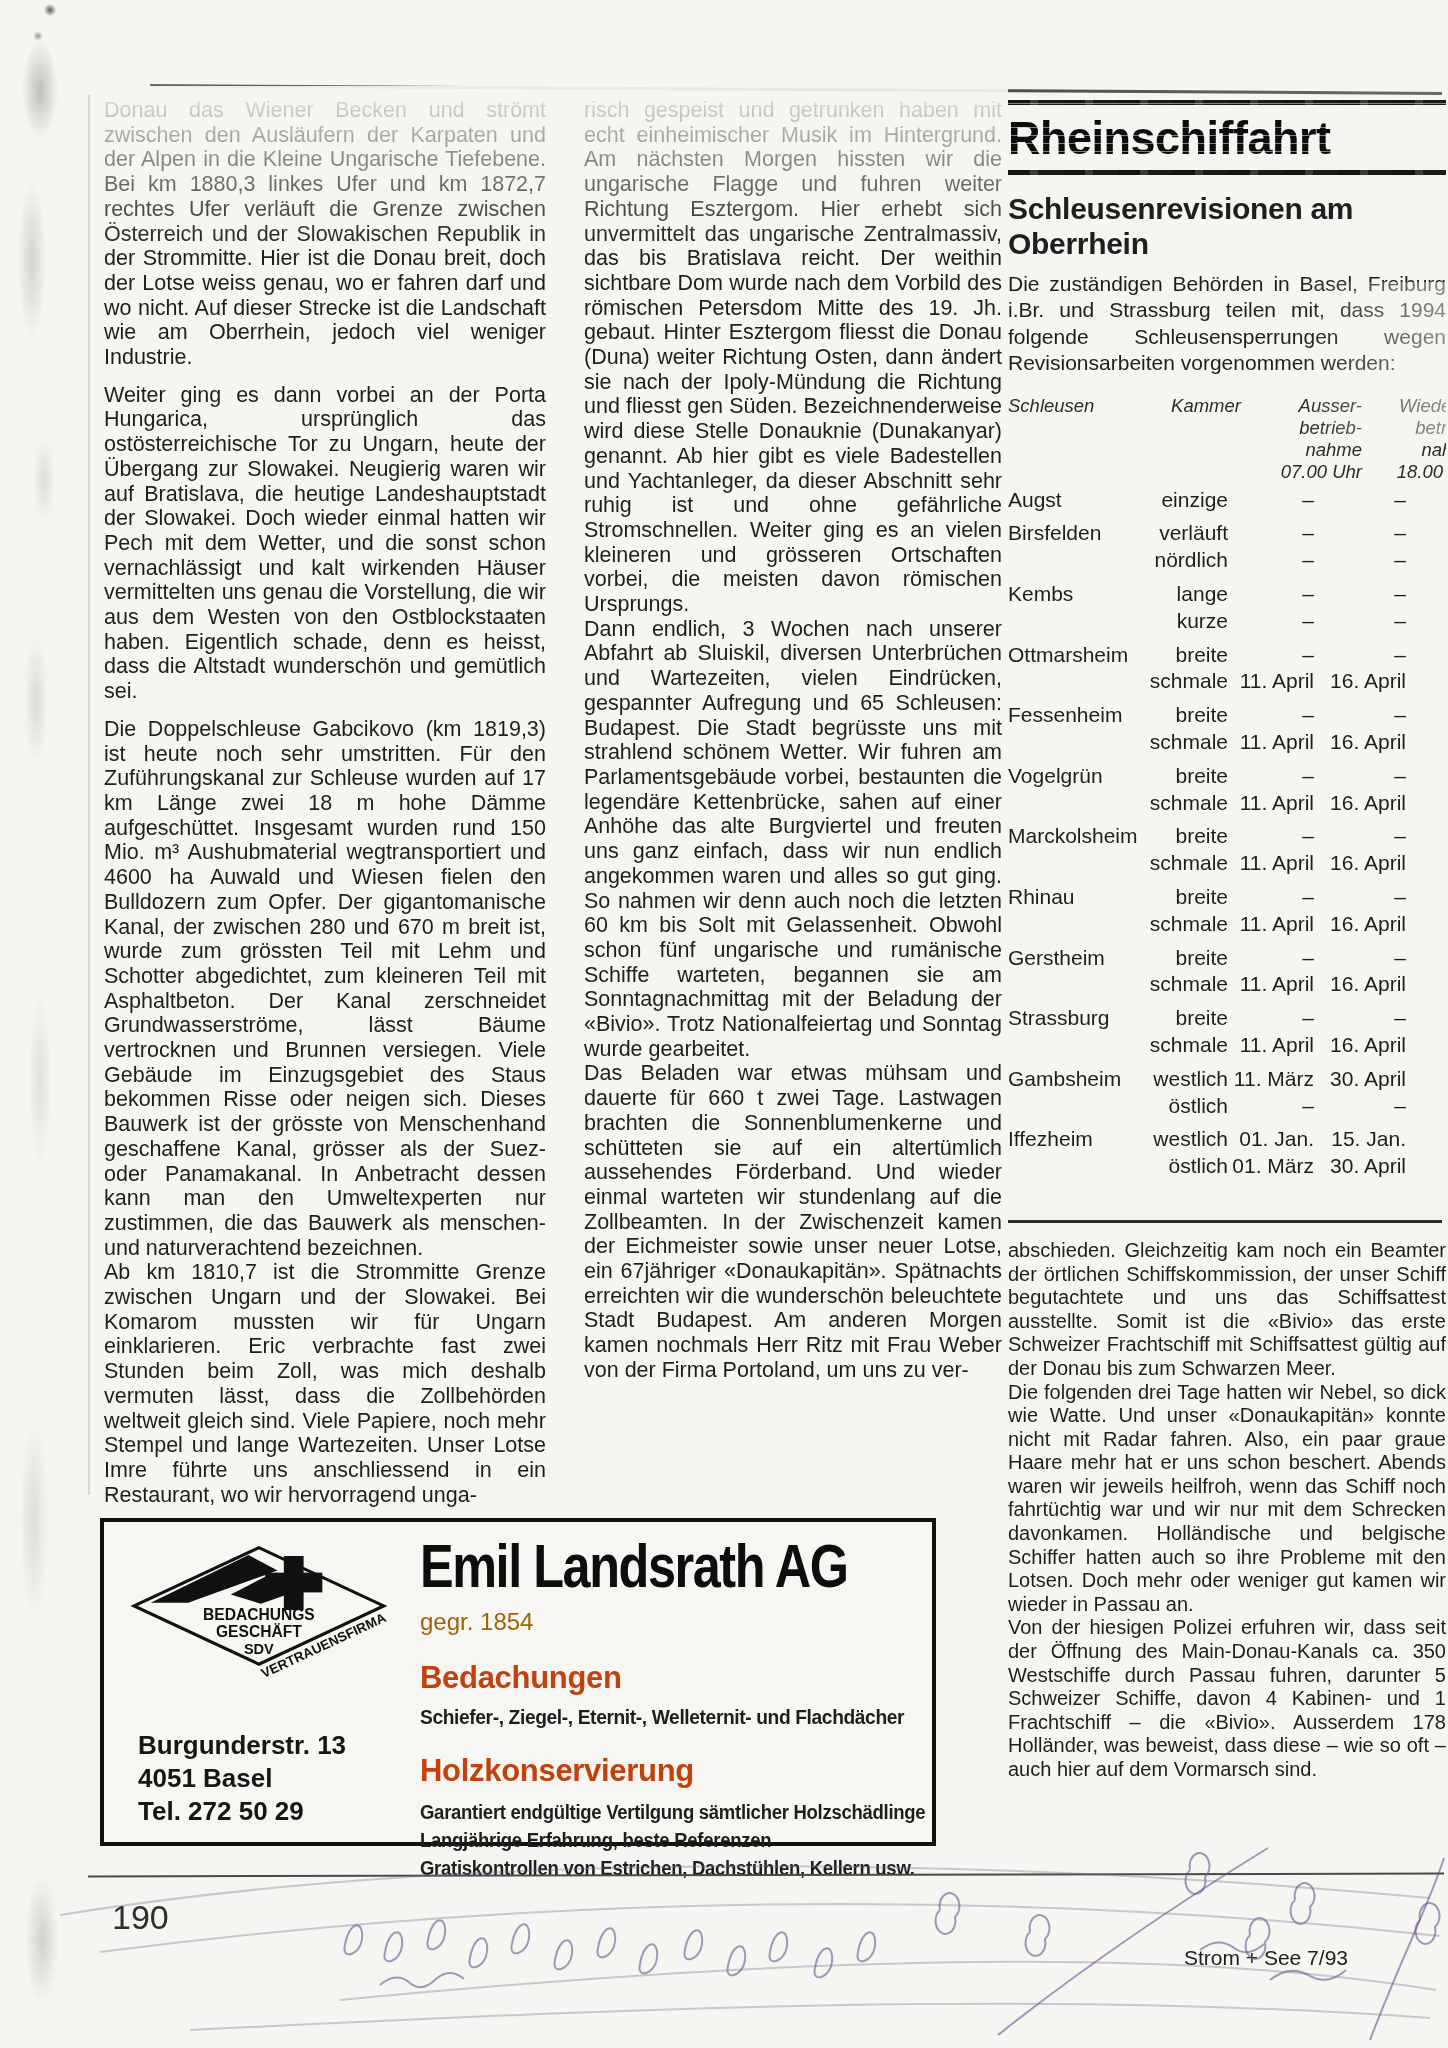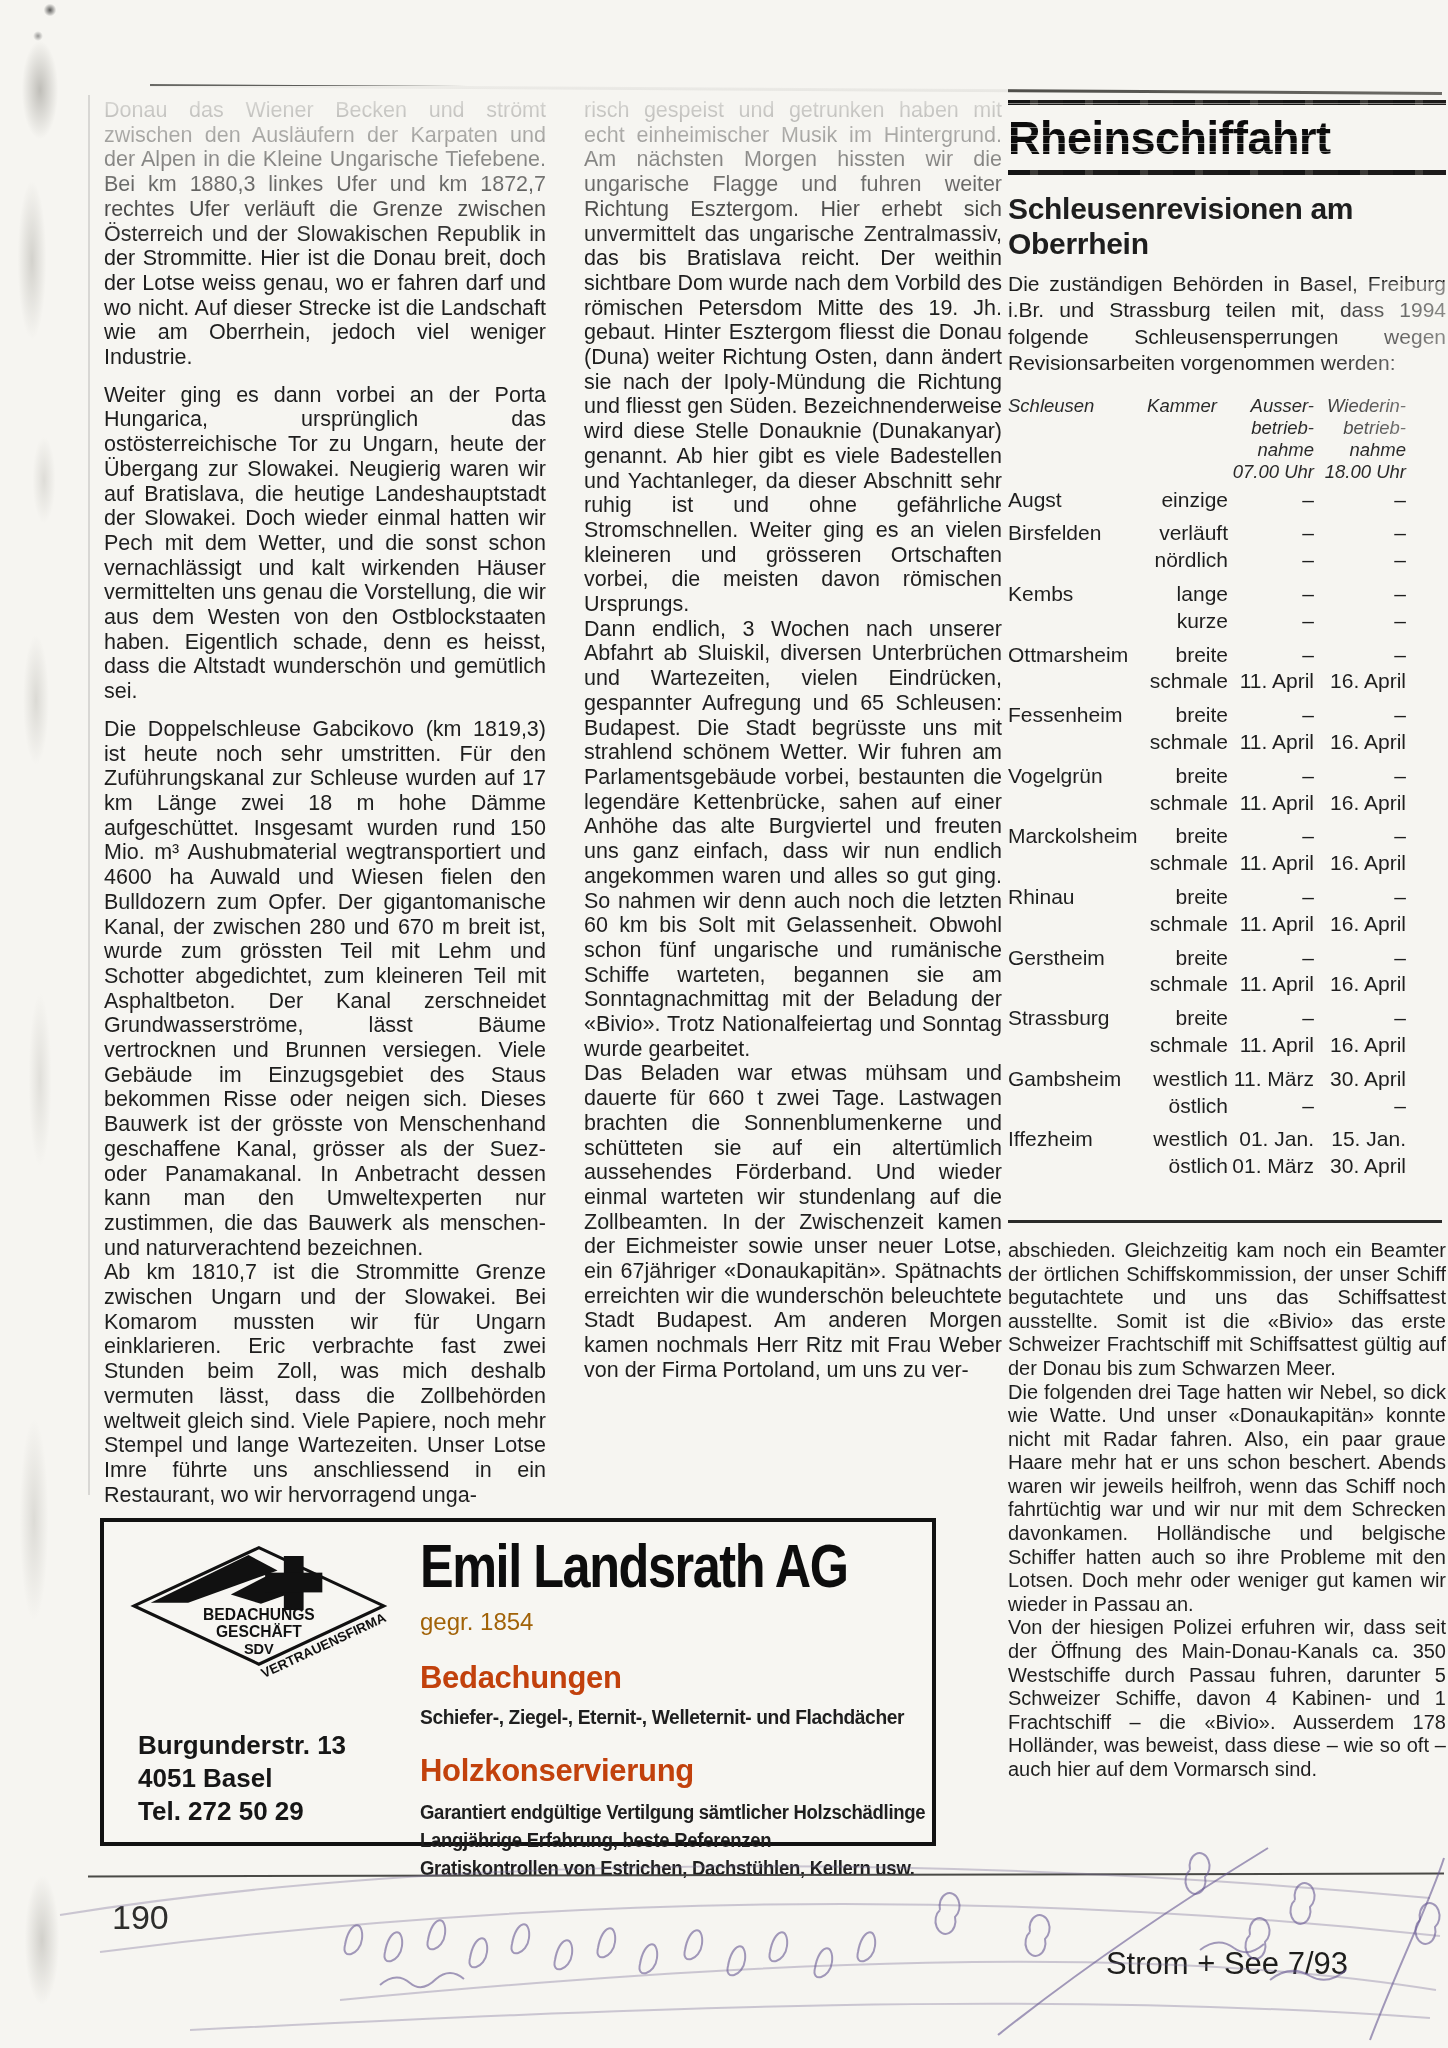--- a/index.html
+++ b/index.html
@@ -46,21 +46,21 @@
     letter-spacing:-.5px; color:#0c0c0c; transform:scaleY(1.04); transform-origin:top left;
   }
   .streaks{
     position:absolute; inset:0; pointer-events:none;
     background:repeating-linear-gradient(180deg, transparent 0 3px, rgba(246,245,241,.5) 3px 4px, transparent 4px 8px);
   }
   .headline{margin:16px 0 0 0; font-size:30px; line-height:35px; font-weight:700; letter-spacing:-.3px;}
   .intro{margin:10px 0 0 0; font-size:21px; line-height:26.4px; text-align:justify;}
   
   .stable{margin-top:18px; width:398px; font-size:21px;}
-  .thead{display:grid; grid-template-columns:128px 92px 86px 92px; font-style:italic; font-size:18.5px; line-height:22px; color:#2a2a2a;}
+  .thead{display:grid; grid-template-columns:128px 92px 86px 92px; font-style:italic; font-size:18.5px; line-height:22px; color:#2a2a2a;gap:24px;}
   .th-left{text-align:left;} .th-center{text-align:center;}
   .thead .stack div{text-align:right;}
   .trows{margin-top:4px;}
   .trow{display:grid; grid-template-columns:128px 92px 86px 92px; line-height:26.8px;}
   .trow.grp:not(:first-child){margin-top:7px;}
   .tc{display:block;}
   .tc.c0{text-align:left;}
   .tc.c1{text-align:right;}
   .tc.c2{text-align:right;}
   .tc.c3{text-align:right;}
@@ -80,21 +80,21 @@
     transform:scale(.97,1.18); transform-origin:top left; color:#0d0d0d;
   }
   .ad-founded{margin-top:18px; font-size:24px; color:#a16207;}
   .ad-h{margin-top:24px; font-size:31px; font-weight:700; letter-spacing:-.3px; color:#c2410c;}
   .ad-desc{margin-top:10px; font-size:20px; font-weight:700; letter-spacing:-.4px; white-space:nowrap; transform:scaleX(.96); transform-origin:left;}
   .ad-lines{margin-top:9px; font-size:19.5px; font-weight:700; letter-spacing:-.3px; line-height:28px;}
   .ad-lines div{white-space:nowrap; transform:scaleX(.95); transform-origin:left;}
   
   .footer-rule{position:absolute; left:88px; top:1874px; width:1356px; height:2px; background:#4a4a47; transform:rotate(-.12deg);}
   .page-number{position:absolute; left:112px; top:1898px; font-size:34px; color:#2e2e2c;}
-  .footer-right{position:absolute; right:100px; top:1946px; font-size:31px; color:#1d1d1b;}
+  .footer-right{position:absolute; right:100px; top:1946px; font-size:21px; color:#1d1d1b;}
   
   .fade-top{
     position:absolute; left:96px; top:86px; width:912px; height:160px; pointer-events:none;
     background:linear-gradient(to bottom, rgba(246,245,241,.95) 0%, rgba(246,245,241,.55) 40%, rgba(246,245,241,0) 100%);
   }
   .fade-right{
     position:absolute; left:1300px; top:282px; width:148px; height:160px; pointer-events:none;
     background:linear-gradient(to right, rgba(246,245,241,0), rgba(246,245,241,.5));
   }
   .scribbles{position:absolute; left:40px; top:1840px; pointer-events:none;}

